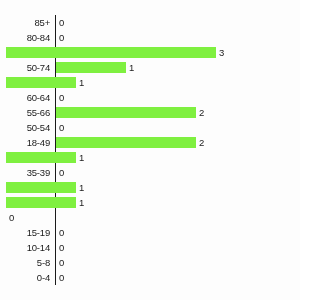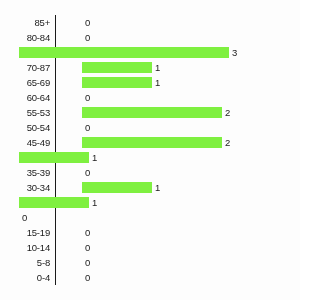--- a/index.html
+++ b/index.html
@@ -19,21 +19,20 @@
     position: absolute;
     left: 0;
     top: 15px;
     width: 300px;
   }
   .bar-row {
     position: relative;
     height: 15px;
     display: flex;
     align-items: flex-end;
-    gap: 13px;
   }
   .cat-label {
     width: 50px;
     text-align: right;
     font-size: 9.5px;
     color: #1a1a1a;
     line-height: 15px;
     white-space: nowrap;
     padding-right: 0px;
     letter-spacing: -0.2px;
@@ -97,61 +96,60 @@
         </div>
       </div>
       <div class="bar-row">
         <div class="axis-gap"></div>
         <div class="bar-track">
           <div class="bar" style="width: 210px; background: rgb(127, 240, 64);"></div>
           <div class="val-label">3</div>
         </div>
       </div>
       <div class="bar-row">
-        <div class="cat-label">70-87</div>
-        <div class="axis-gap"></div>
-        <div class="bar-track">
-          <div class="bar" style="width: 70px; background: rgb(127, 240, 64);"></div>
-          <div class="val-label">1</div>
-        </div>
-      </div>
-      <div class="bar-row">
-        <div class="cat-label">65-69</div>
+        <div class="cat-label">50-74</div>
+        <div class="axis-gap"></div>
+        <div class="bar-track">
+          <div class="bar" style="width: 70px; background: rgb(127, 240, 64);"></div>
+          <div class="val-label">1</div>
+        </div>
+      </div>
+      <div class="bar-row">
         <div class="axis-gap"></div>
         <div class="bar-track">
           <div class="bar" style="width: 70px; background: rgb(127, 240, 64);"></div>
           <div class="val-label">1</div>
         </div>
       </div>
       <div class="bar-row">
         <div class="cat-label">60-64</div>
         <div class="axis-gap"></div>
         <div class="bar-track">
           <div class="bar zero" style="width: 0px; background: transparent;"></div>
           <div class="val-label">0</div>
         </div>
       </div>
       <div class="bar-row">
-        <div class="cat-label">55-53</div>
+        <div class="cat-label">55-66</div>
         <div class="axis-gap"></div>
         <div class="bar-track">
           <div class="bar" style="width: 140px; background: rgb(127, 240, 64);"></div>
           <div class="val-label">2</div>
         </div>
       </div>
       <div class="bar-row">
         <div class="cat-label">50-54</div>
         <div class="axis-gap"></div>
         <div class="bar-track">
           <div class="bar zero" style="width: 0px; background: transparent;"></div>
           <div class="val-label">0</div>
         </div>
       </div>
       <div class="bar-row">
-        <div class="cat-label">45-49</div>
+        <div class="cat-label">18-49</div>
         <div class="axis-gap"></div>
         <div class="bar-track">
           <div class="bar" style="width: 140px; background: rgb(127, 240, 64);"></div>
           <div class="val-label">2</div>
         </div>
       </div>
       <div class="bar-row">
         <div class="axis-gap"></div>
         <div class="bar-track">
           <div class="bar" style="width: 70px; background: rgb(127, 240, 64);"></div>
@@ -160,21 +158,20 @@
       </div>
       <div class="bar-row">
         <div class="cat-label">35-39</div>
         <div class="axis-gap"></div>
         <div class="bar-track">
           <div class="bar zero" style="width: 0px; background: transparent;"></div>
           <div class="val-label">0</div>
         </div>
       </div>
       <div class="bar-row">
-        <div class="cat-label">30-34</div>
         <div class="axis-gap"></div>
         <div class="bar-track">
           <div class="bar" style="width: 70px; background: rgb(127, 240, 64);"></div>
           <div class="val-label">1</div>
         </div>
       </div>
       <div class="bar-row">
         <div class="axis-gap"></div>
         <div class="bar-track">
           <div class="bar" style="width: 70px; background: rgb(127, 240, 64);"></div>

